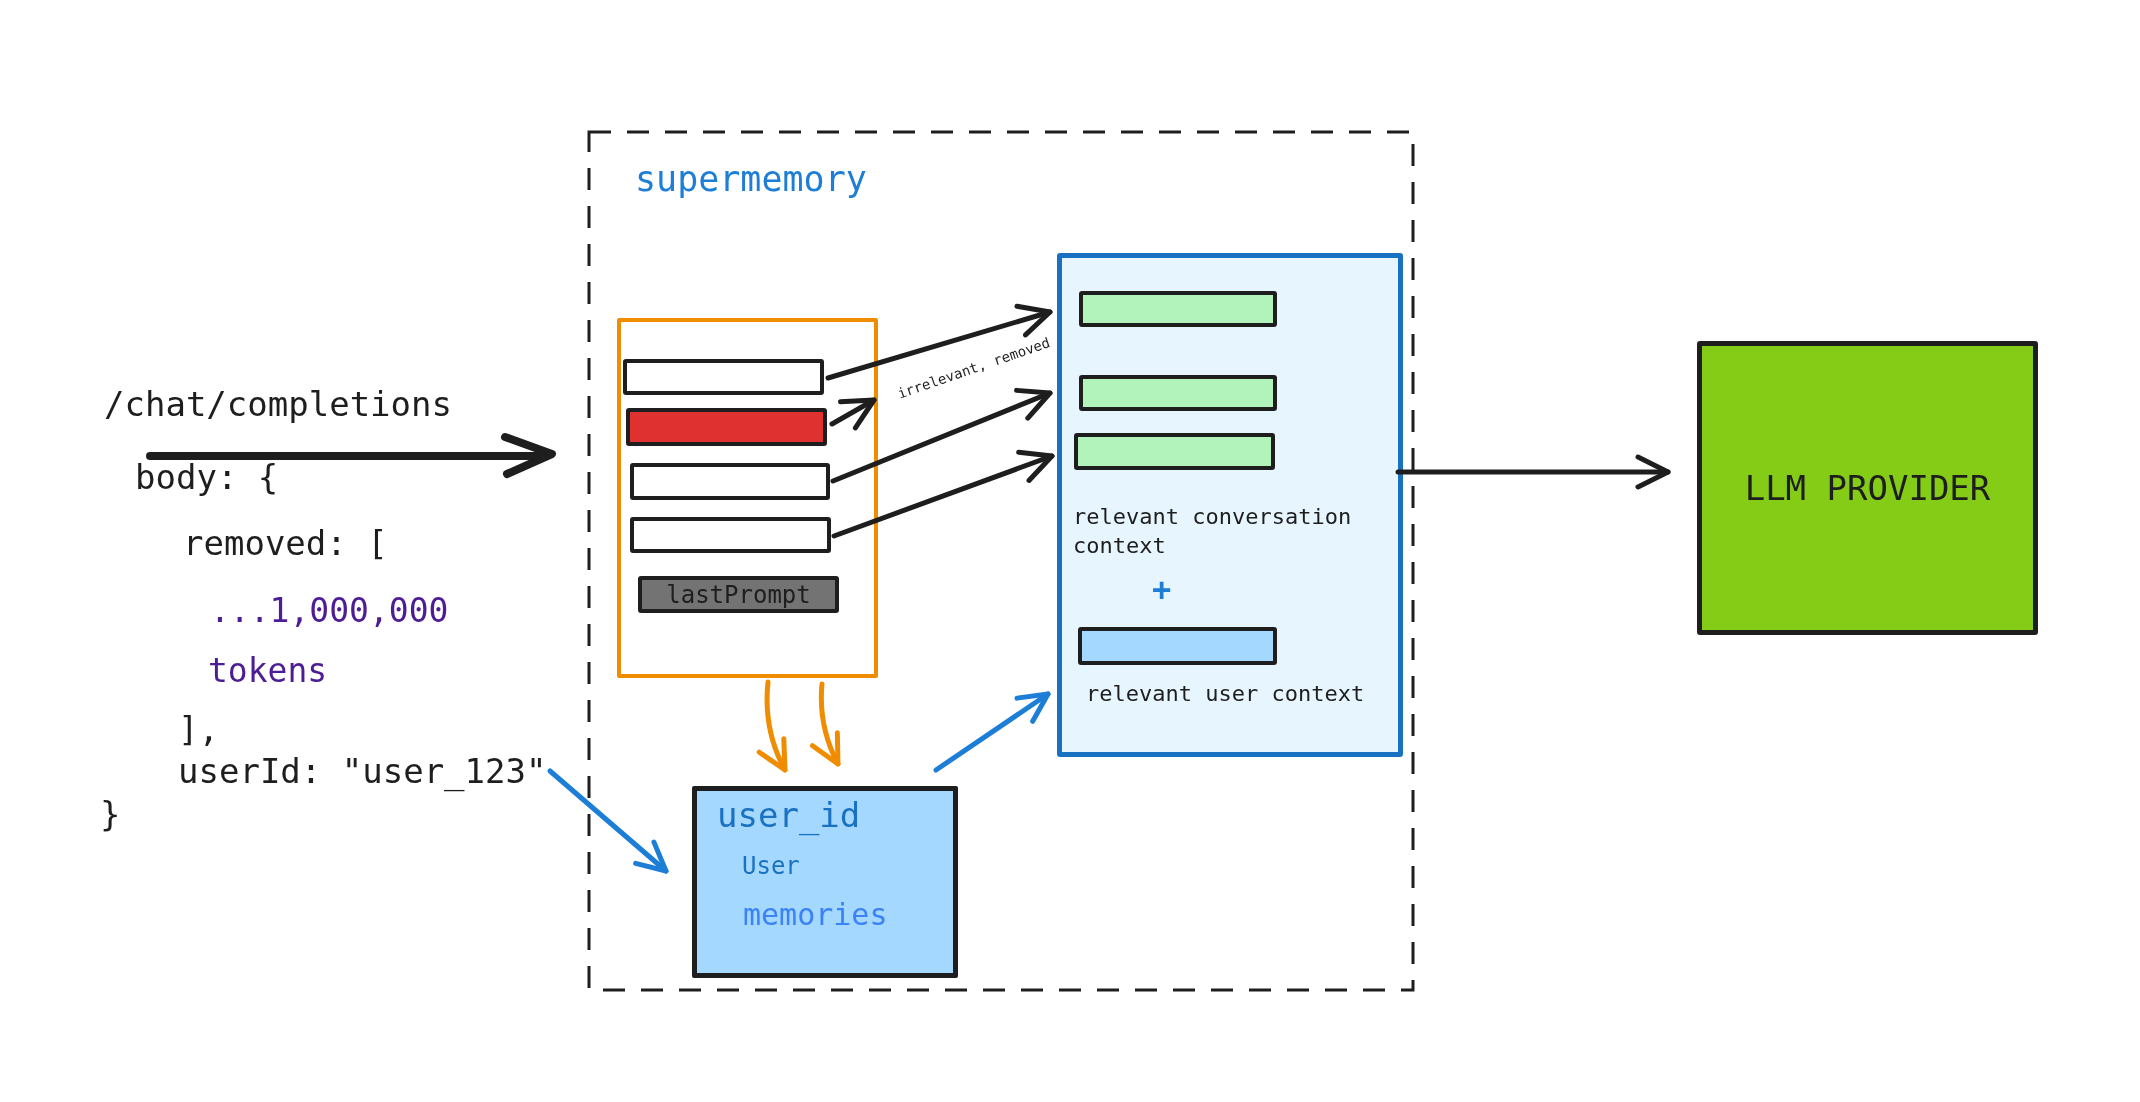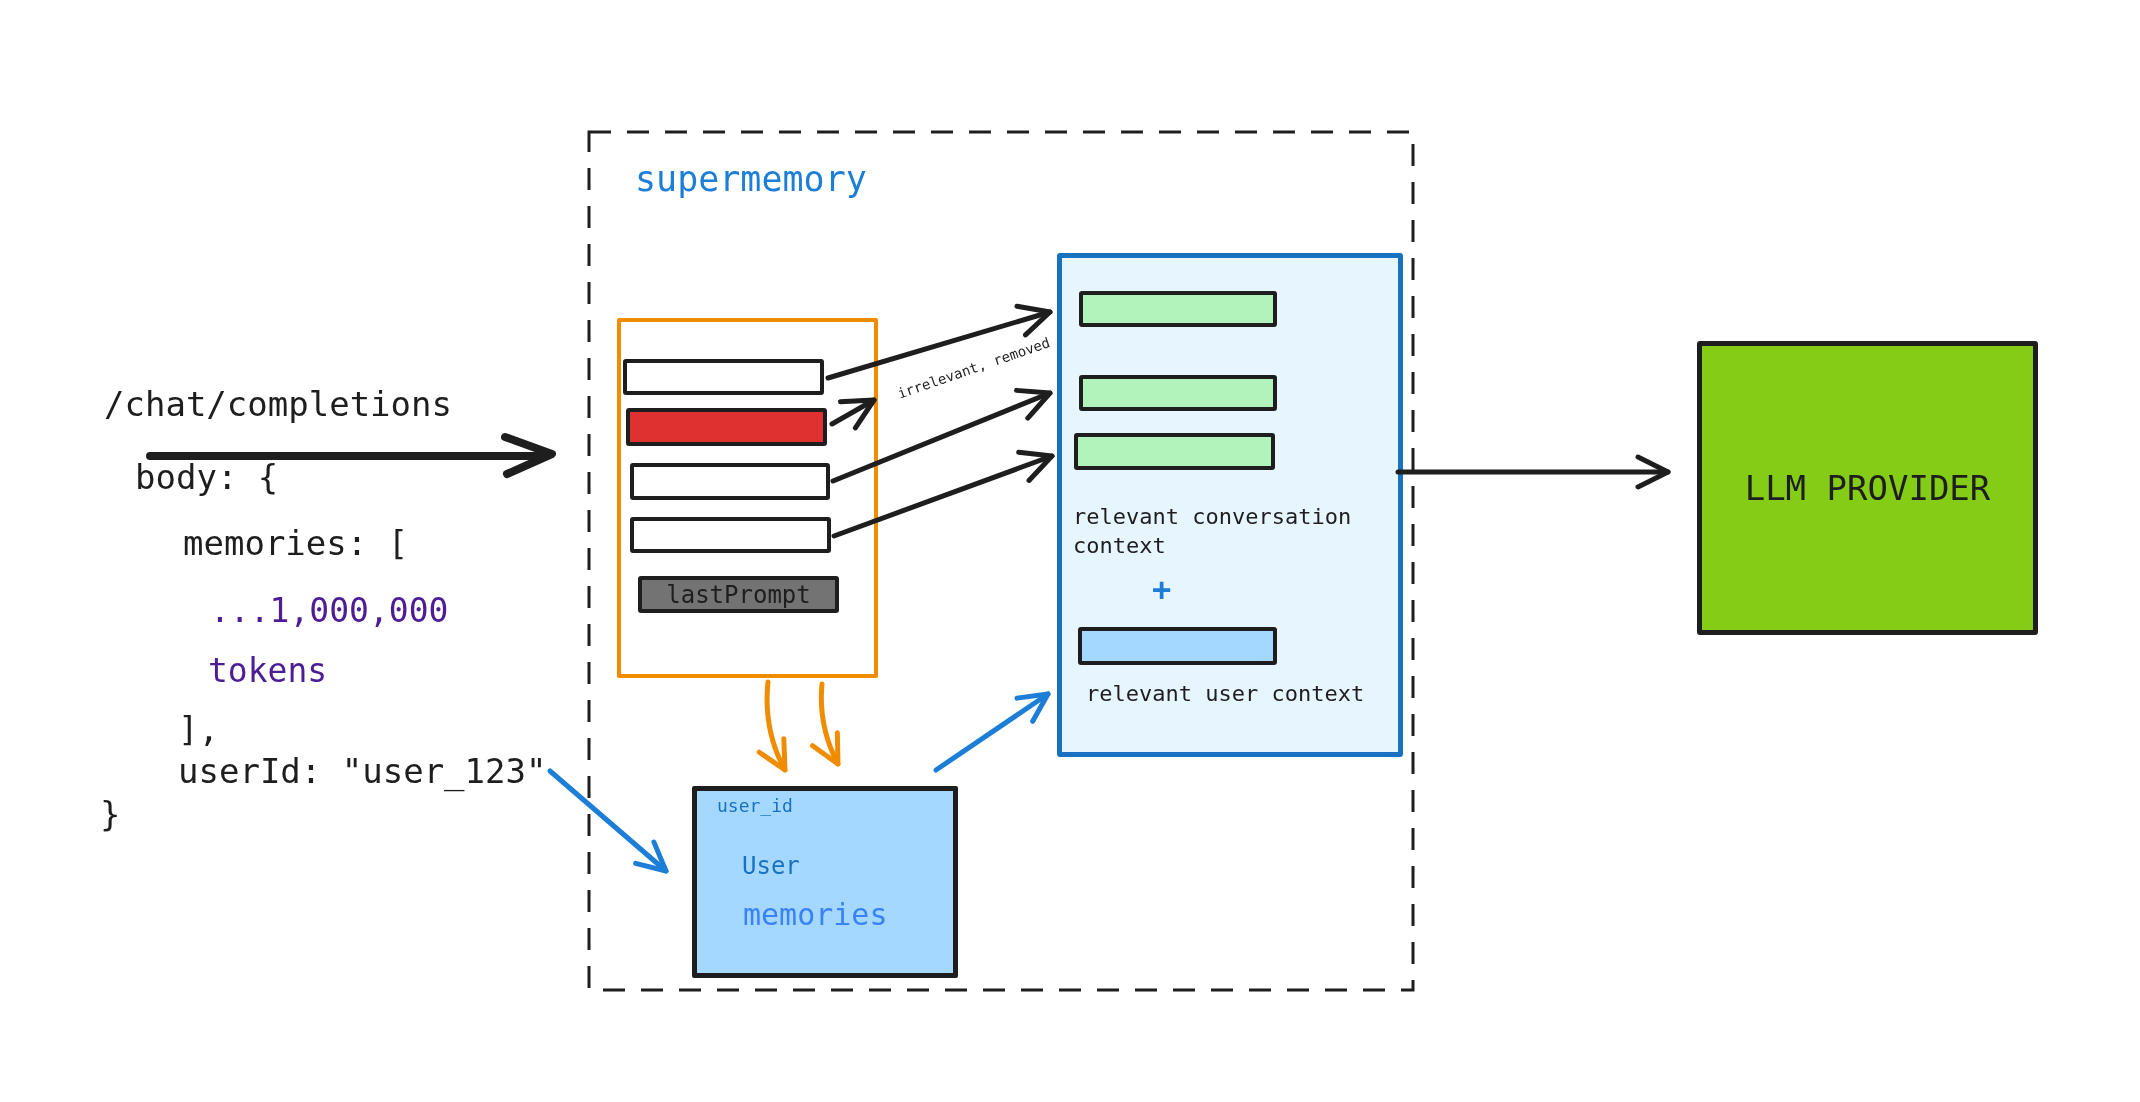--- a/index.html
+++ b/index.html
@@ -64,21 +64,21 @@
     background: #84cc16; display: flex; align-items: center; justify-content: center;
     font-size: 34px;
   }
 
   
   #user-memories-box {
     left: 692px; top: 786px; width: 266px; height: 192px;
     border: 5px solid #1e1e1e; border-radius: 2px; box-sizing: border-box;
     background: #a5d8ff;
   }
-  #user-id-label { left: 717px; top: 795px; font-size: 18px; color: #1971c2; }
+  #user-id-label { left: 717px; top: 795px; font-size: 34px; color: #1971c2; }
   #user-memories-line1 { left: 742px; top: 852px; font-size: 24px; color: #1971c2; }
   #user-memories-line2 { left: 743px; top: 897px; font-size: 30px; color: #3b82f6; }
 
   
   #irrelevant-annotation {
     left: 898px; top: 386px; font-size: 14px; color: #1e1e1e;
     transform: rotate(-19deg); transform-origin: 0 50%; white-space: pre;
   }
 
   
@@ -93,21 +93,21 @@
 
   svg.overlay { position: absolute; left: 0; top: 0; pointer-events: none; }
 </style>
 </head>
 <body>
 
 <div id="canvas">
 
   <div class="abs code" id="endpoint-label">/chat/completions</div>
   <div class="abs code" id="code-body-open">body: {</div>
-  <div class="abs code" id="code-messages">memories: [</div>
+  <div class="abs code" id="code-messages">removed: [</div>
   <div class="abs code blue-text" id="code-tokens-1">...1,000,000</div>
   <div class="abs code blue-text" id="code-tokens-2">tokens</div>
   <div class="abs code" id="code-msg-close">],</div>
   <div class="abs code" id="code-userid">userId: "user_123"</div>
   <div class="abs code" id="code-body-close">}</div>
 
   <div class="abs code" id="supermemory-label">supermemory</div>
 
   <div class="abs" id="prompt-stack-box"></div>
   <div class="msg-block" style="left:623px; top:359px; width:201px; height:36px;"></div>

